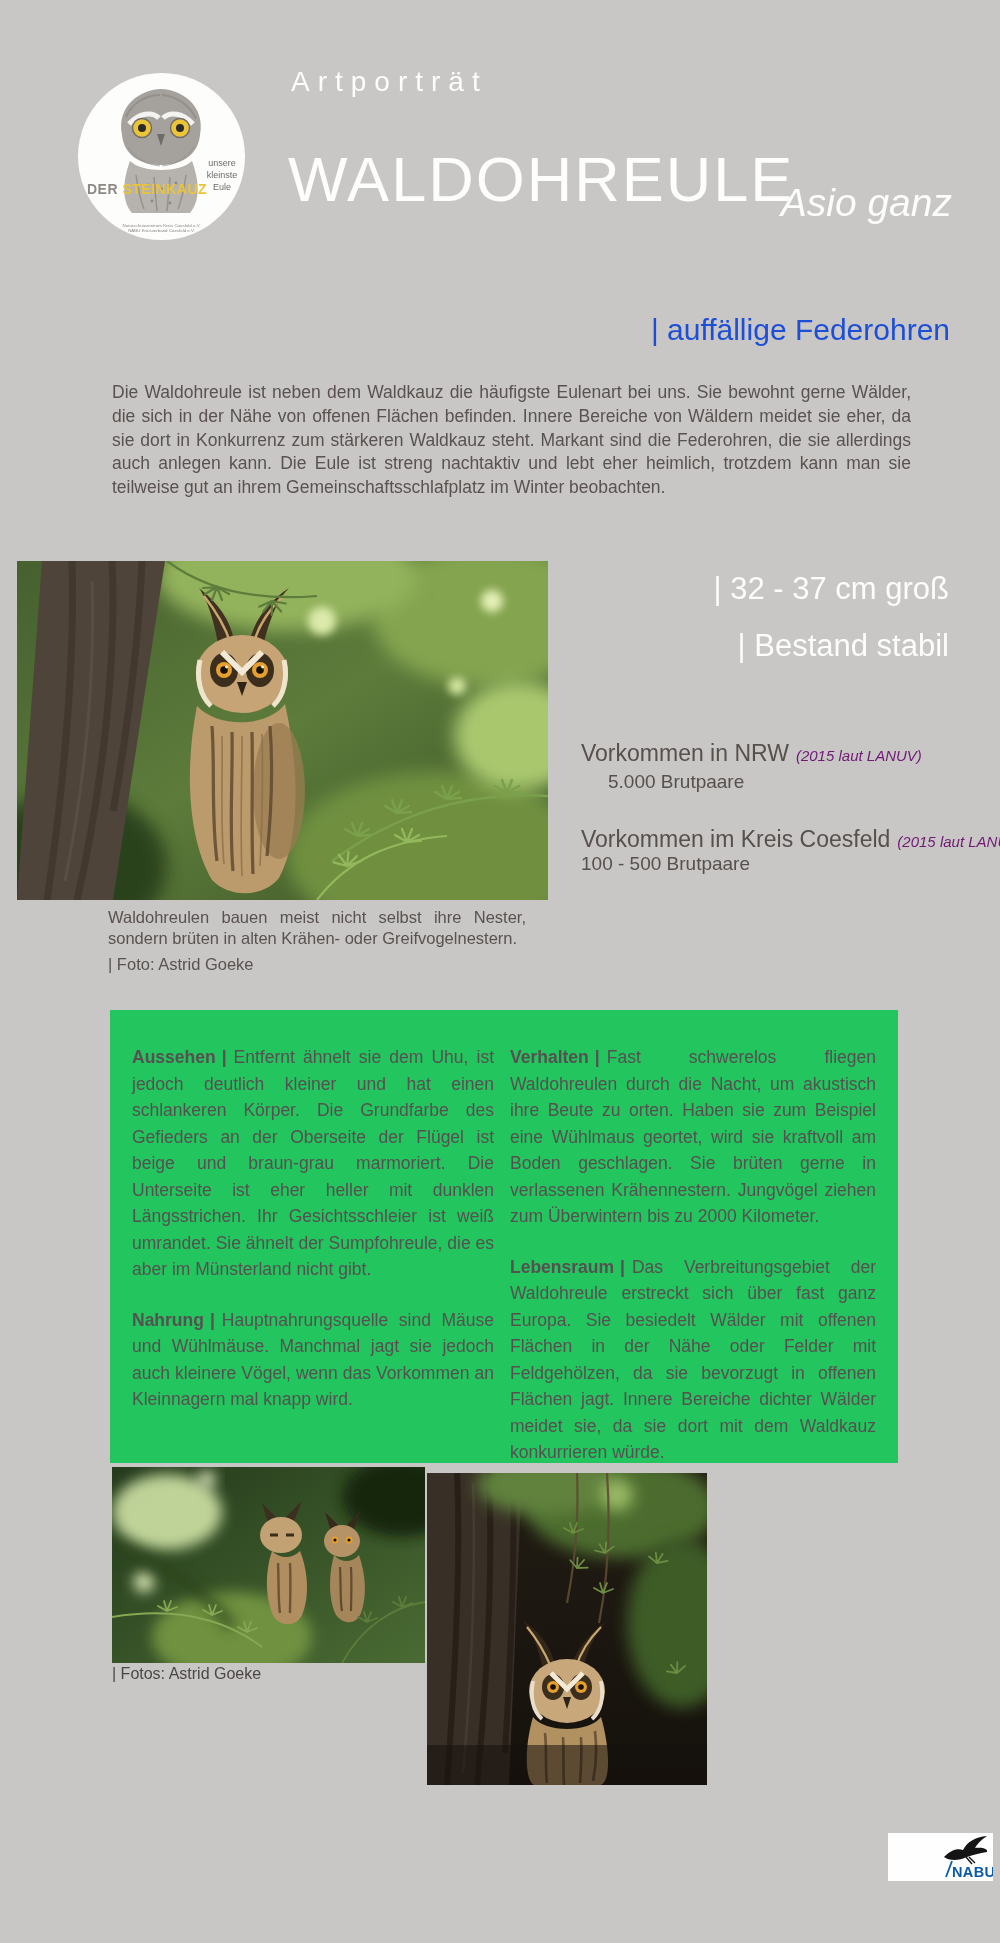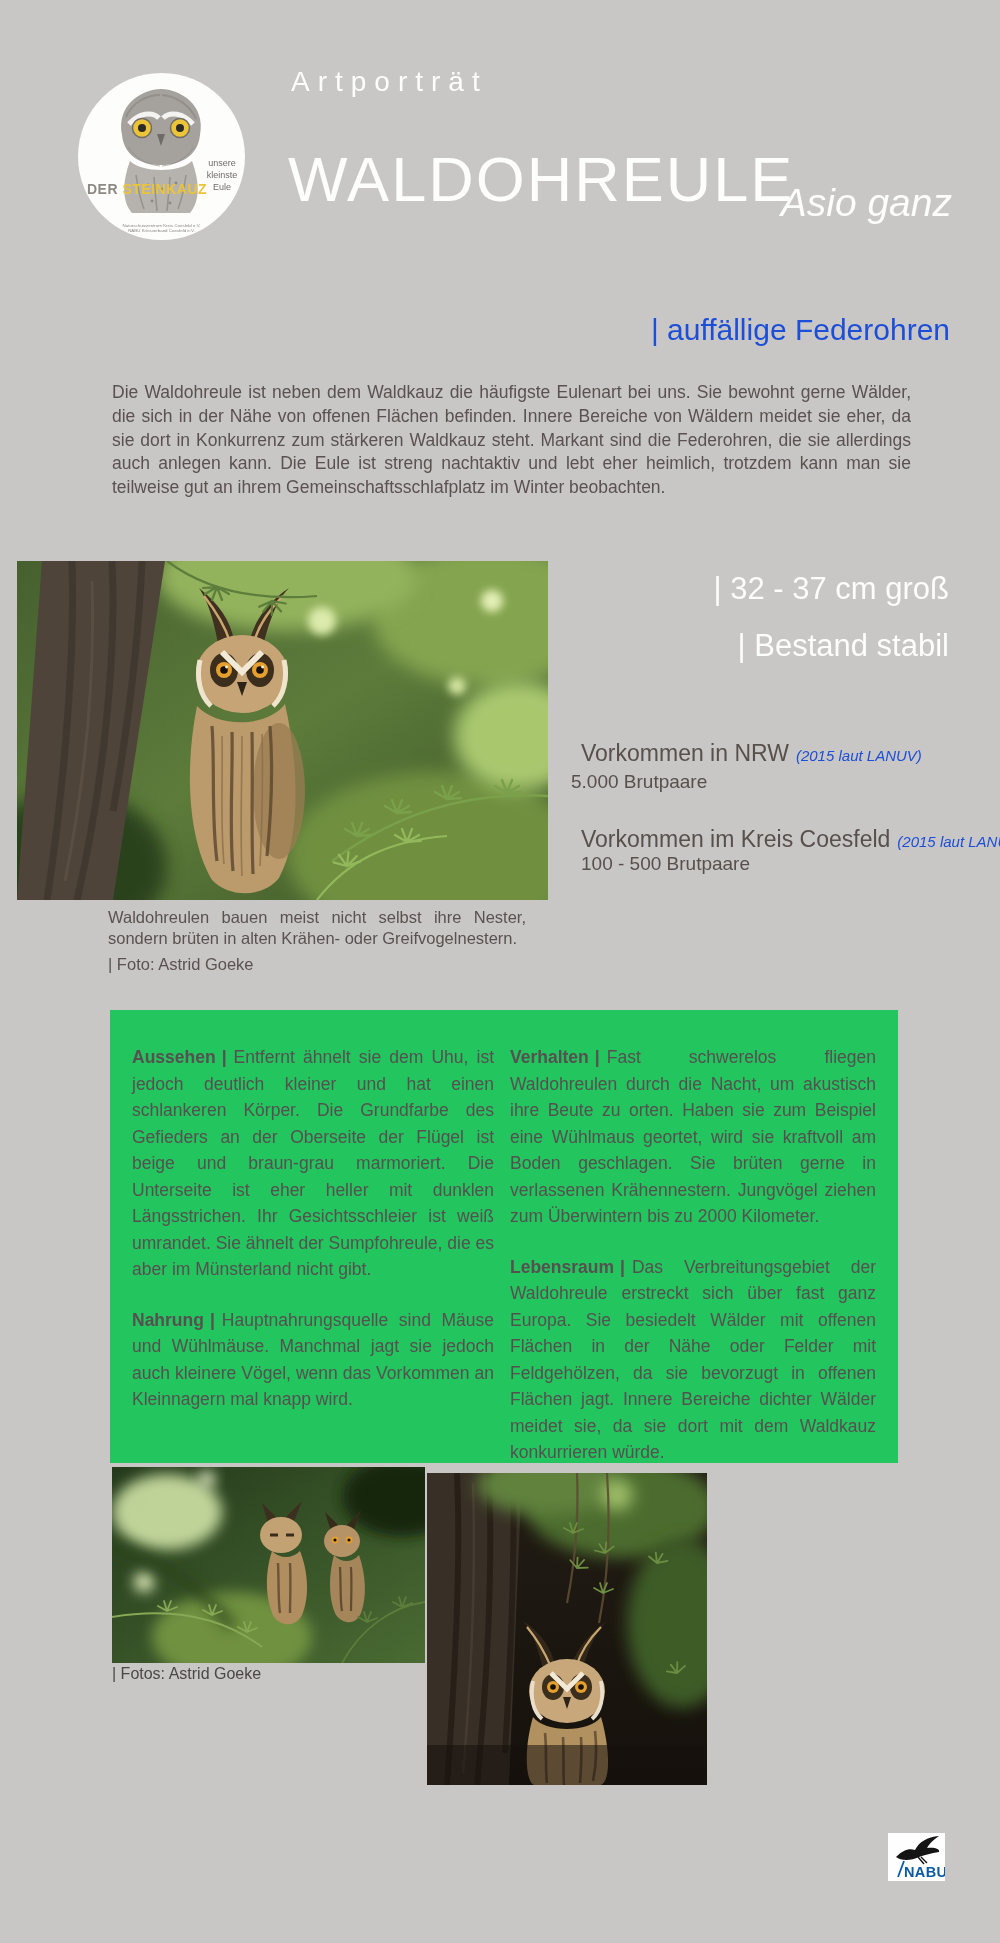--- a/index.html
+++ b/index.html
@@ -19,21 +19,21 @@
   .title{left:288px;top:143px;font-size:63px;font-weight:200;letter-spacing:2px;color:#fdfdfc;}
   .species{right:48px;top:181px;font-size:39px;font-style:italic;font-weight:300;color:#fdfdfc;}
   .feature{right:50px;top:272px;font-size:30px;color:#1d4ed8;margin-top:41px;}
   
   .intro{left:112px;top:381px;width:799px;font-size:17.5px;line-height:23.8px;text-align:justify;color:#5a5250;hyphens:auto;}
   
   .fact-size{right:51px;top:571px;font-size:31px;color:#fdfdfc;}
   .fact-trend{right:51px;top:628px;font-size:31px;color:#fdfdfc;}
   .fact-pop{right:51px;top:678px;font-size:21px;color:#fdfdfc;}
   .vlabel{font-size:23px;color:#57504d;}
-  .vsrc{font-size:15px;font-style:italic;margin-left:7px;color:#1d4ed8;}
+  .vsrc{font-size:15px;font-style:italic;margin-left:7px;color:#701a75;}
   .vvalue{font-size:19px;color:#57504d;}
   
   .photo{position:absolute;overflow:hidden;}
   .main-photo{left:17px;top:561px;width:531px;height:339px;}
   .photo1{left:112px;top:1467px;width:313px;height:196px;}
   .photo2{left:427px;top:1473px;width:280px;height:312px;}
   .photo svg{display:block;width:100%;height:100%;}
   
   .main-caption{left:108px;top:907px;width:418px;font-size:16.5px;line-height:21px;text-align:justify;color:#5a5250;}
   .main-credit{left:108px;top:955px;width:418px;font-size:16.5px;color:#5a5250;}
@@ -42,21 +42,21 @@
   .col{position:absolute;top:34px;}
   .col-l{left:22px;width:362px;}
   .col-r{left:400px;width:366px;}
   .sec{margin:0 0 24px 0;font-size:17.5px;line-height:26.5px;text-align:justify;color:#575050;hyphens:auto;}
   .sec-title,.sec-pipe{font-weight:bold;}
   .sec-pipe{margin:0 7px 0 6px;}
   .photos-caption{left:112px;top:1665px;width:303px;text-align:left;font-size:16px;color:#4c4745;}
   
   .footer{right:128px;top:1829px;text-align:right;font-size:15px;line-height:23px;color:#423d3b;}
   .footer b{color:#3b3634;}
-  .nabu-box{position:absolute;left:888px;top:1833px;width:57px;height:48px;background:#fefefe;}
+  .nabu-box{position:absolute;left:888px;top:1833px;width:57px;height:48px;background:#fefefe;padding-left:48px;}
 </style>
 </head>
 <body>
 
 <div class="page">
 
   <div class="logo">
     <svg class="abs" style="left:24px;top:10px" width="118" height="132" viewBox="0 0 118 132">
       <path d="M20 52 C14 22 40 6 59 6 C78 6 104 22 98 52 C96 72 80 82 59 82 C38 82 22 72 20 52 Z" fill="#a5a29d"></path>
       <path d="M24 34 C30 20 44 12 58 12 M94 36 C88 22 74 13 60 12" stroke="#8b8883" stroke-width="2" fill="none" opacity=".7"></path>
@@ -164,21 +164,21 @@
       </g>
     </svg>
   </div>
 
   <div class="abs nw fact-size">| 32 - 37 cm groß</div>
   <div class="abs nw fact-trend">| Bestand stabil</div>
 
   <div class="abs nw" style="left:581px;top:740px">
     <span class="vlabel">Vorkommen in NRW</span><span class="vsrc">(2015 laut LANUV)</span>
   </div>
-  <div class="abs nw vvalue" style="left:571px;top:771px">5.000 Brutpaare</div>
+  <div class="abs nw vvalue" style="left:608px;top:771px">5.000 Brutpaare</div>
 
   <div class="abs nw" style="left:581px;top:826px">
     <span class="vlabel">Vorkommen im Kreis Coesfeld</span><span class="vsrc">(2015 laut LANUV)</span>
   </div>
   <div class="abs nw vvalue" style="left:581px;top:853px">100 - 500 Brutpaare</div>
 
   <div class="abs main-caption">Waldohreulen bauen meist nicht selbst ihre Nester, sondern brüten in alten Krähen- oder Greifvogelnestern.</div>
   <div class="abs nw main-credit">| Foto: Astrid Goeke</div>
 
   <div class="abs infobox">

